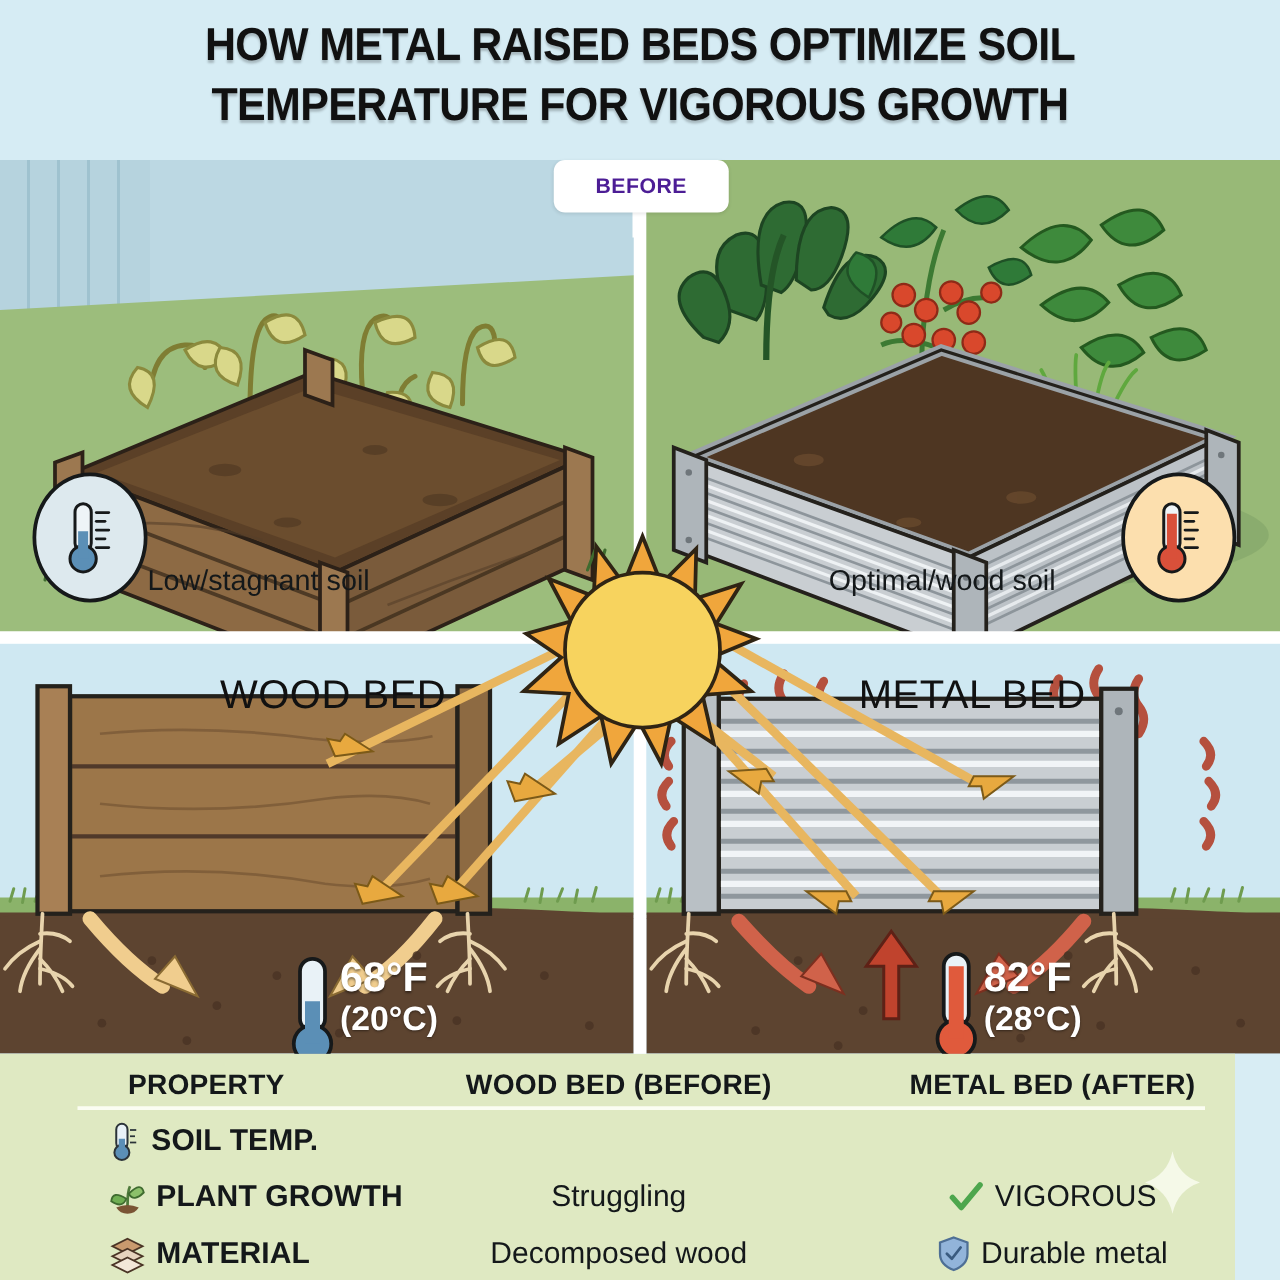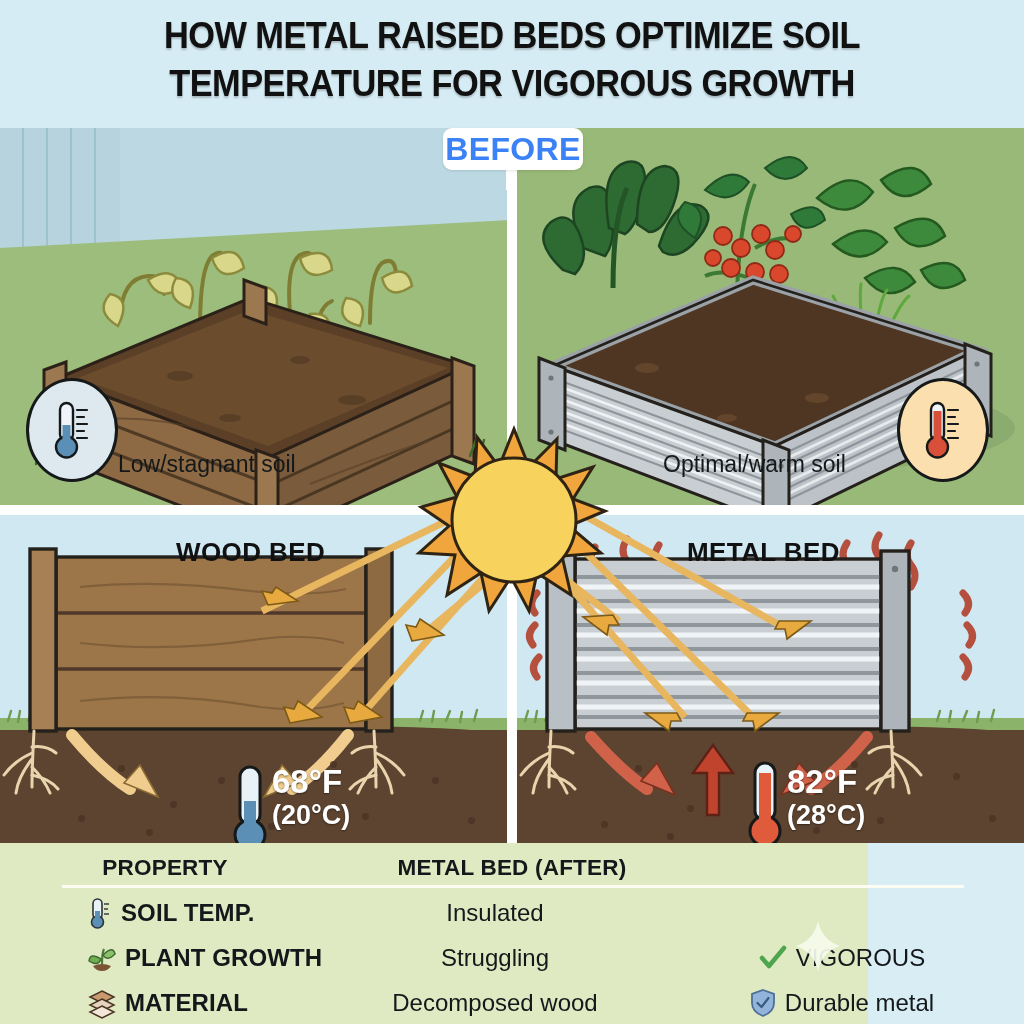--- a/index.html
+++ b/index.html
@@ -30,21 +30,21 @@
   .fence{position:absolute;left:0;top:0;width:120px;height:138px;
          background:linear-gradient(90deg,#b6d3de 0 22px,#9fc2cf 22px 24px,#b6d3de 24px 46px,#9fc2cf 46px 48px,#b6d3de 48px 70px,#9fc2cf 70px 72px,#b6d3de 72px 94px,#9fc2cf 94px 96px,#b6d3de 96px 118px);}
   .grass{position:absolute;left:0;bottom:0;width:100%;height:290px;background:#9cbd7c;
          clip-path:polygon(0 28px,100% 0,100% 100%,0 100%);}
   .grass2{position:absolute;left:0;bottom:0;width:100%;height:250px;background:#98b977;}
 
   
   .before-badge{
     position:absolute;left:443px;top:128px;width:140px;height:42px;
     background:#fff;border-radius:9px;display:flex;align-items:center;justify-content:center;
-    font-weight:bold;font-size:32px;color:#3b82f6;letter-spacing:0.4px;z-index:25;
+    font-weight:bold;font-size:17px;color:#4c1d95;letter-spacing:0.4px;z-index:25;
     box-shadow:0 1px 3px rgba(0,0,0,0.10);
   }
   .badge-stem{position:absolute;left:506px;top:168px;width:8px;height:22px;background:#fff;z-index:24;}
 
   
   .vdiv{position:absolute;background:#ffffff;z-index:20;}
   .hdiv{position:absolute;background:#ffffff;z-index:20;}
 
   
   .tbadge{position:absolute;width:86px;height:98px;border-radius:50%;border:3px solid #16191a;
@@ -57,28 +57,28 @@
   .low-row{position:absolute;left:0;top:515px;width:1024px;height:328px;overflow:hidden;}
   .low-panel{position:absolute;top:0;height:328px;width:507px;overflow:hidden;background:#cfe8f2;}
   .low-panel.left{left:0;}
   .low-panel.right{left:517px;}
   .lsky{position:absolute;left:0;top:0;width:100%;height:215px;background:#cfe8f2;}
   .soil{position:absolute;left:0;top:215px;width:100%;height:113px;background:#5d4430;}
   .soil:before{content:"";position:absolute;left:0;top:-5px;width:100%;height:10px;background:#5d4430;
                border-radius:50% 50% 0 0 / 100% 100% 0 0;}
   .grassline{position:absolute;left:0;top:203px;width:100%;height:14px;background:#8bb36a;}
   .speck{position:absolute;width:7px;height:7px;border-radius:50%;background:#4a3425;opacity:.85;}
-  .bedlabel{position:absolute;top:22px;font-weight:bold;font-size:26px;color:#111;letter-spacing:0.4px;z-index:14;}
+  .bedlabel{position:absolute;top:22px;font-weight:normal;font-size:32px;color:#111;letter-spacing:0.4px;z-index:14;}
 
   .temp-text{position:absolute;color:#fff;font-weight:bold;z-index:16;text-shadow:0 1px 2px rgba(0,0,0,.45);}
   .temp-f{font-size:33px;line-height:34px;}
   .temp-c{font-size:27px;line-height:32px;font-weight:bold;}
 
   
-  .table-wrap{position:absolute;left:0;top:843px;width:868px;height:181px;background:#dfe9c2;}
+  .table-wrap{position:absolute;left:0;top:843px;width:988px;height:181px;background:#dfe9c2;}
   .trow{position:absolute;left:0;width:1024px;display:flex;align-items:center;}
   .c1{width:330px;display:flex;align-items:center;gap:9px;padding-left:88px;box-sizing:border-box;}
   .c2{width:330px;text-align:center;}
   .c3{width:364px;display:flex;align-items:center;justify-content:center;gap:9px;}
   .thead{font-weight:bold;font-size:22.5px;color:#14181a;letter-spacing:0.2px;}
   .thead .c1{padding-left:0;justify-content:center;}
   .rowlabel{font-weight:bold;font-size:24px;color:#14181a;letter-spacing:0.1px;}
   .rowval{font-size:24px;color:#14181a;}
   .hr{position:absolute;left:62px;top:42px;width:902px;height:3px;background:#fbfdf2;}
   .sparkle{position:absolute;right:28px;top:78px;width:44px;height:50px;z-index:5;opacity:.92;}
@@ -313,21 +313,21 @@
           <rect x="13.5" y="12" width="8" height="36" fill="#d9503a"></rect>
           <g stroke="#16191a" stroke-width="2.2" stroke-linecap="round">
             <path d="M28 11h10"></path>
               <path d="M28 18h7"></path>
               <path d="M28 25h10"></path>
             <path d="M28 32h7"></path>
               <path d="M28 39h10"></path>
           </g>
         </svg>
       </div>
-      <div class="cap-label" style="left:146px;top:323px;">Optimal/warm soil</div>
+      <div class="cap-label" style="left:146px;top:323px;">Optimal/wood soil</div>
     </div>
   </div>
 
   <div class="badge-stem"></div>
   <div class="before-badge">BEFORE</div>
 
   <div class="vdiv" style="left:507px;top:128px;width:10px;height:382px;"></div>
   <div class="hdiv" style="left:0;top:505px;width:1024px;height:10px;"></div>
   <div class="vdiv" style="left:507px;top:515px;width:10px;height:328px;"></div>
 
@@ -509,38 +509,38 @@
   <svg width="190" height="190" style="position:absolute;left:419px;top:425px;z-index:30;" viewBox="0 0 190 190">
     <path d="M95 4 L110 42 L138 14 L137 54 L174 42 L154 74 L186 86 L150 101 L182 128 L143 131 L152 170 L118 148 L110 186 L92 152 L70 186 L62 148 L28 170 L36 130 L0 128 L30 101 L2 82 L38 72 L20 38 L56 52 L58 12 L80 42 Z" fill="#f0a63c" stroke="#2f2414" stroke-width="3"></path>
     <circle cx="95" cy="95" r="62" fill="#f7d35e" stroke="#2f2414" stroke-width="3"></circle>
   </svg>
 
   <div class="table-wrap">
     <div class="hr"></div>
 
     <div class="trow thead" style="top:8px;height:34px;">
       <div class="c1">PROPERTY</div>
+      <div class="c2">WOOD BED (BEFORE)</div>
       <div class="c3">METAL BED (AFTER)</div>
     </div>
 
     <div class="trow" style="top:48px;height:44px;">
       <div class="c1">
         <svg width="24" height="32" viewBox="0 0 24 32">
           <rect x="5" y="2" width="9" height="20" rx="4.5" fill="#e9f2f7" stroke="#2b3338" stroke-width="1.6"></rect>
           <circle cx="9.5" cy="25" r="6" fill="#5b8fb6" stroke="#2b3338" stroke-width="1.6"></circle>
           <rect x="7" y="14" width="5" height="11" fill="#5b8fb6"></rect>
           <g stroke="#2b3338" stroke-width="1.4">
               <path d="M16 7h5"></path>
               <path d="M16 12h4"></path>
               <path d="M16 17h5"></path>
             </g>
         </svg>
         <span class="rowlabel">SOIL TEMP.</span>
       </div>
-      <div class="c2"><span class="rowval">Insulated</span></div>
     </div>
 
     <div class="trow" style="top:138px;height:44px;">
       <div class="c1">
         <svg width="28" height="30" viewBox="0 0 28 30">
           <path d="M14 3 L26 9 L14 15 L2 9 Z" fill="#c99a6e" stroke="#4a3425" stroke-width="1.5"></path>
           <path d="M14 11 L26 17 L14 23 L2 17 Z" fill="#e6d3bd" stroke="#4a3425" stroke-width="1.5"></path>
           <path d="M14 18 L26 24 L14 30 L2 24 Z" fill="#f2e7d8" stroke="#4a3425" stroke-width="1.5"></path>
         </svg>
         <span class="rowlabel">MATERIAL</span>

